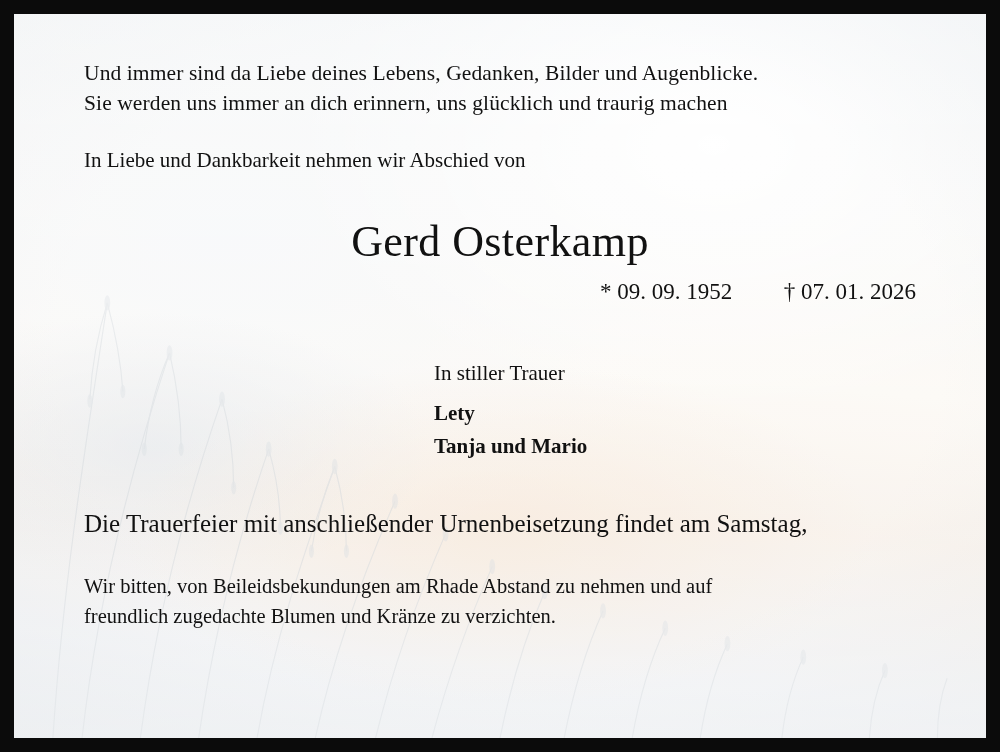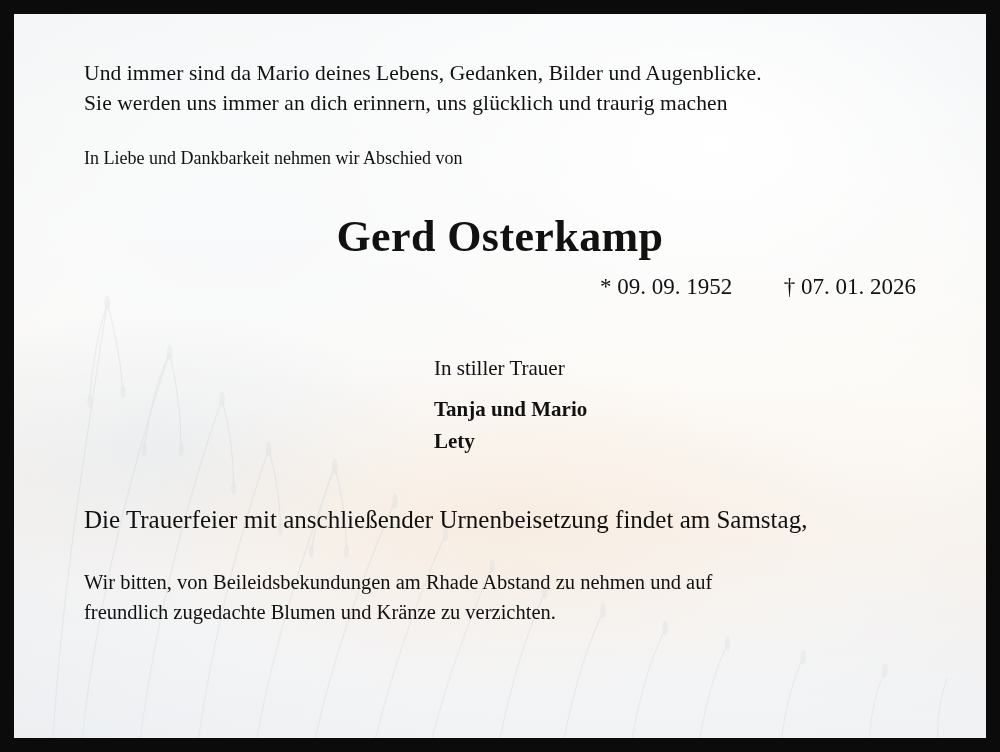--- a/index.html
+++ b/index.html
@@ -64,28 +64,28 @@
 
   .verse {
     font-size: 21.5px;
     line-height: 1.40;
     letter-spacing: 0.1px;
     margin: 0 0 28px 0;
   }
   .verse div { white-space: nowrap; }
 
   .farewell {
-    font-size: 18px;
+    font-size: 21px;
     line-height: 1.4;
     margin: 0 0 40px 0;
   }
 
   .name {
     text-align: center;
-    font-weight: bold;
+    font-weight: normal;
     font-size: 44px;
     letter-spacing: 0.4px;
     margin: 0 0 12px 0;
     padding-right: 10px;
   }
 
   .dates {
     text-align: right;
     font-size: 23px;
     margin: 0 0 52px 0;
@@ -176,38 +176,38 @@
       </g>
     </svg>
   </div>
 
   <div class="bg-layer bg-vignette"></div>
   <div class="bg-layer bg-wash"></div>
 
   <div class="content">
 
     <div class="verse">
-      <div>Und immer sind da Mario deines Lebens, Gedanken, Bilder und Augenblicke.</div>
+      <div>Und immer sind da Liebe deines Lebens, Gedanken, Bilder und Augenblicke.</div>
       <div>Sie werden uns immer an dich erinnern, uns glücklich und traurig machen</div>
     </div>
 
     <p class="farewell">In Liebe und Dankbarkeit nehmen wir Abschied von</p>
 
     <h1 class="name">Gerd Osterkamp</h1>
 
     <div class="dates">
       <span>* 09. 09. 1952</span>
       <span class="gap"></span>
       <span>† 07. 01. 2026</span>
     </div>
 
     <div class="mourners">
       <div class="intro">In stiller Trauer</div>
+      <div class="fam">Lety</div>
       <div class="fam">Tanja und Mario</div>
-      <div class="fam">Lety</div>
     </div>
 
     <div class="service">
       <div>Die Trauerfeier mit anschließender Urnenbeisetzung findet am Samstag,</div>
     </div>
 
     <div class="request">
       <div>Wir bitten, von Beileidsbekundungen am Rhade Abstand zu nehmen und auf</div>
       <div>freundlich zugedachte Blumen und Kränze zu verzichten.</div>
     </div>

